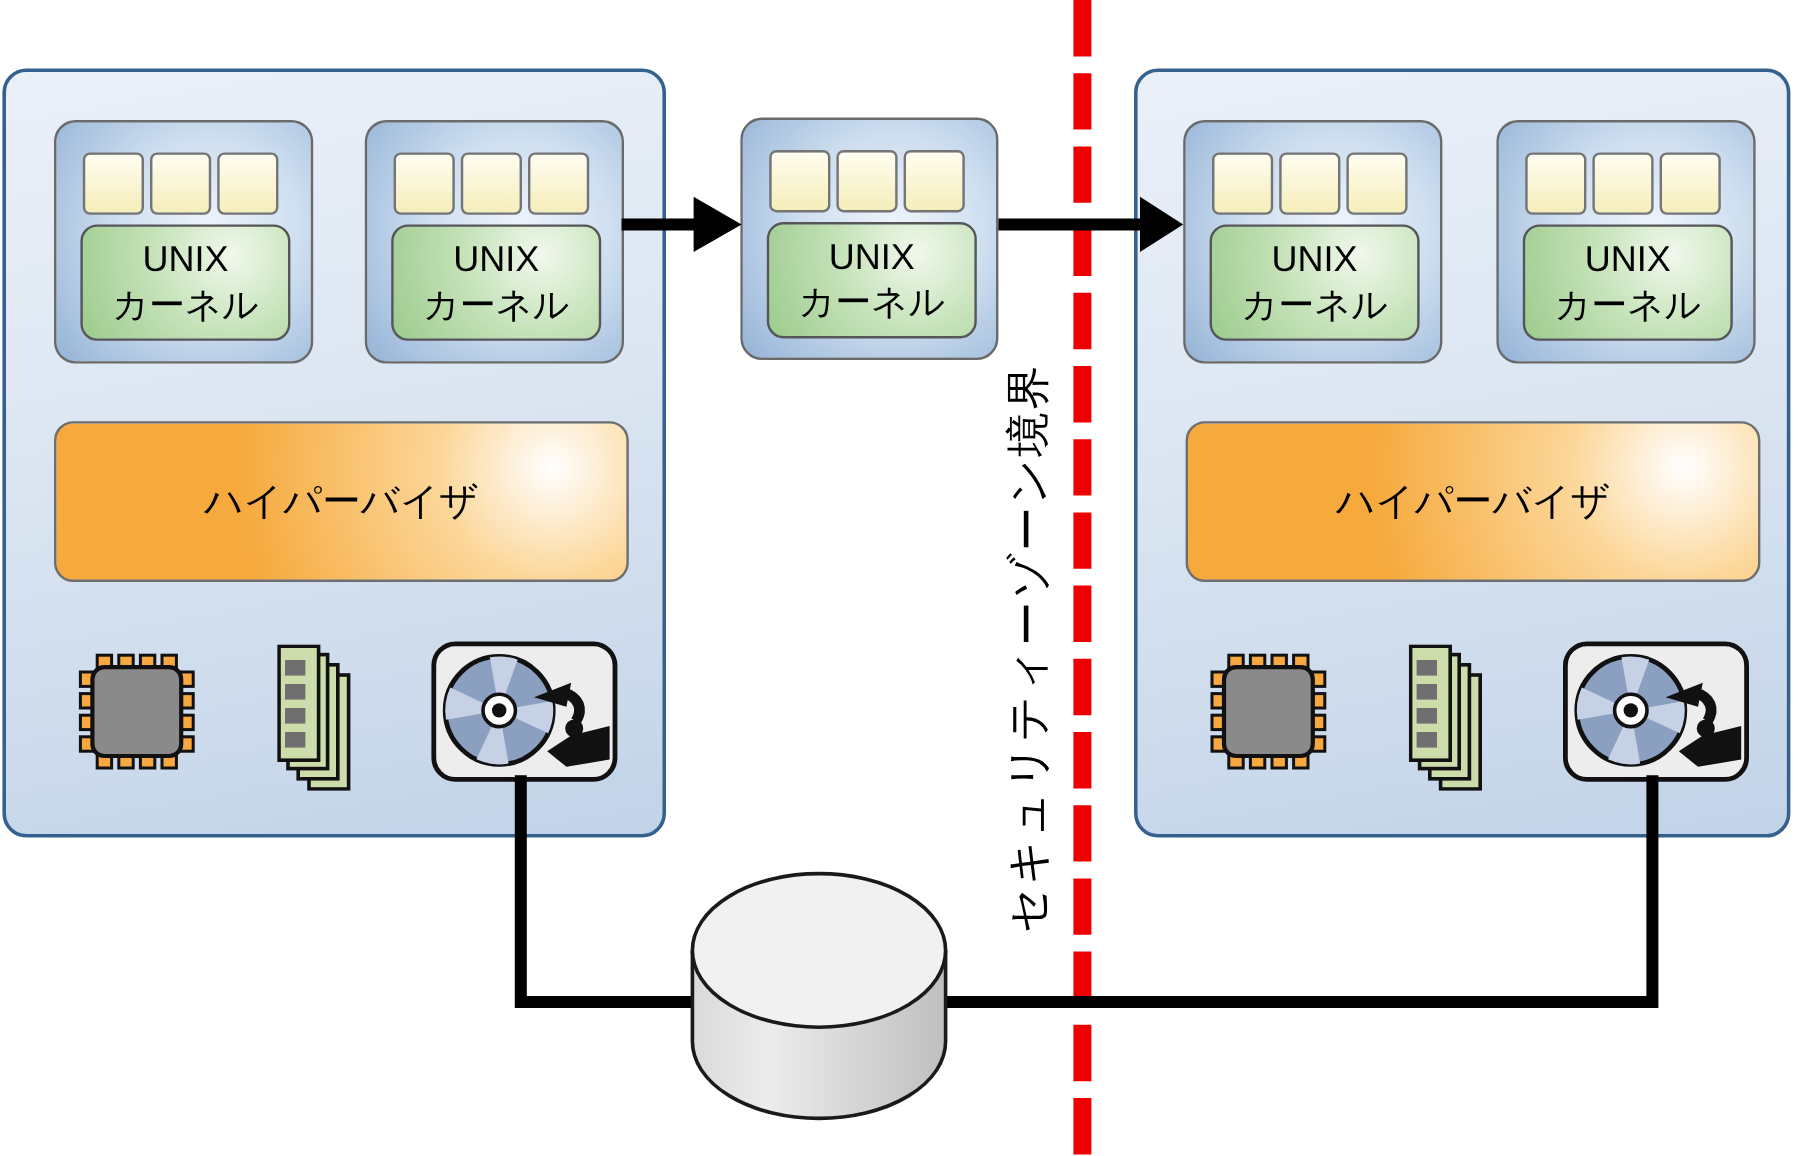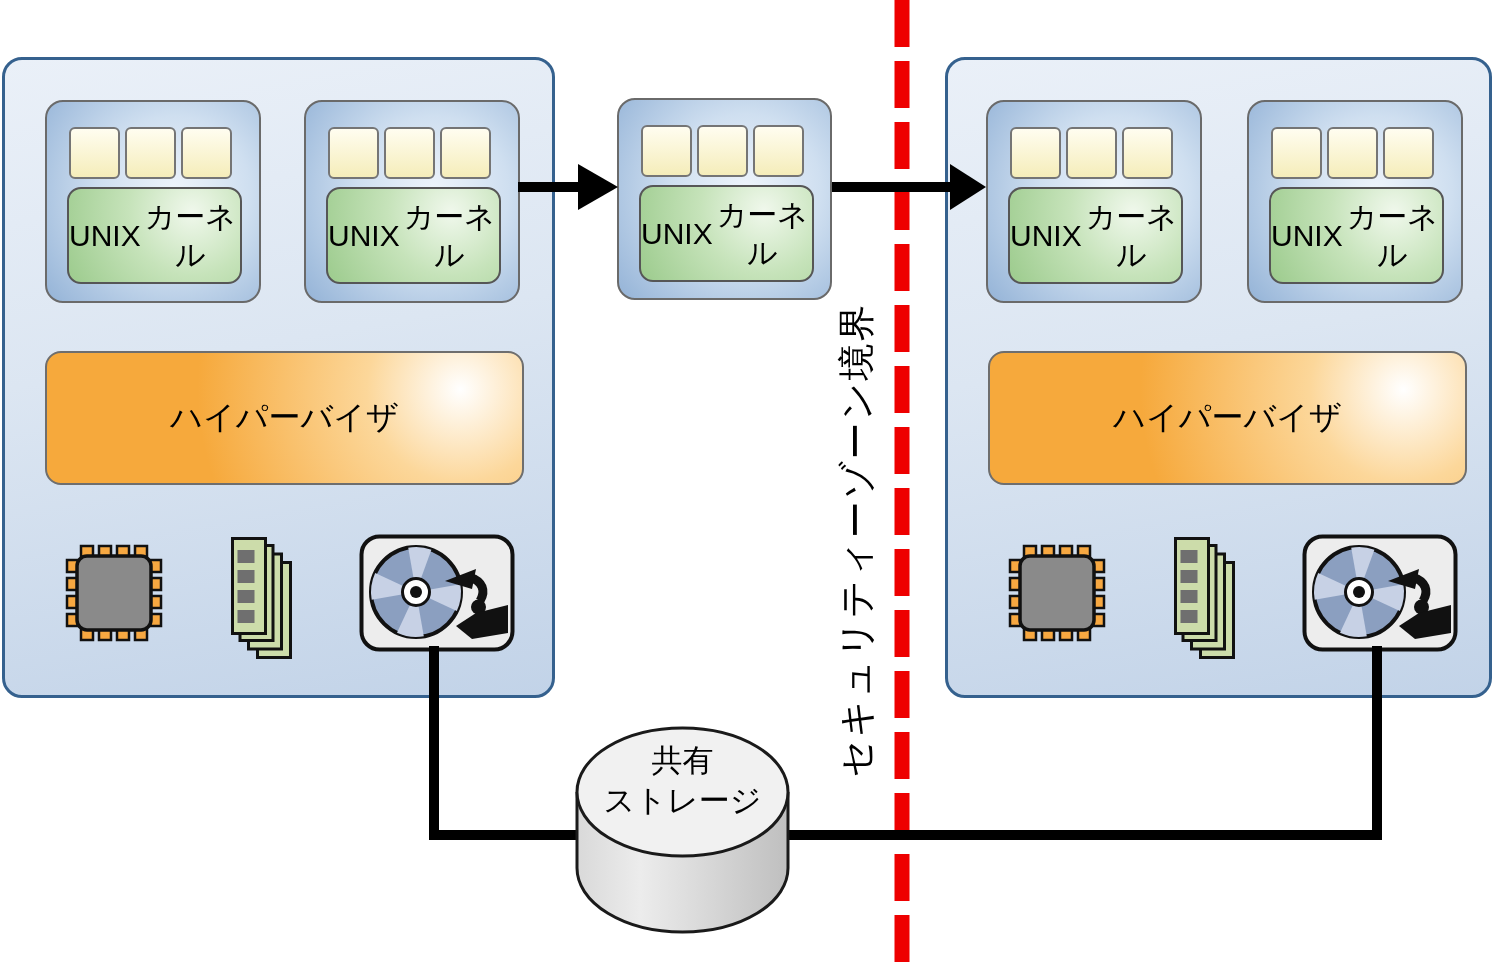--- a/index.html
+++ b/index.html
@@ -47,21 +47,21 @@
   .apps{position:absolute;left:22px;top:25px;display:flex;gap:5px;}
   .app{
     width:51px;height:52px;box-sizing:border-box;
     border:2px solid #757575;border-radius:6px;
     background:linear-gradient(180deg,var(--c-app-top) 0%,var(--c-app-bottom) 100%);
   }
   .kernel{
     position:absolute;left:20px;top:85px;width:175px;height:97px;box-sizing:border-box;
     border:2.5px solid #565656;border-radius:14px;
     background:radial-gradient(circle at 72% 25%,var(--c-kernel-light) 0%,#c6e3ba 45%,var(--c-kernel-edge) 100%);
-    display:flex;flex-direction:row;align-items:center;justify-content:center;
+    display:flex;flex-direction:column;align-items:center;justify-content:center;
     font-size:30px;line-height:1.25;text-align:center;
   }
   .hyper{
     position:absolute;left:40px;top:291px;width:479px;height:134px;box-sizing:border-box;
     border:2.5px solid #6e6e6e;border-radius:16px;
     background:radial-gradient(circle at 87% 28%,#ffffff 0%,#fcd79a 22%,var(--c-hyper) 62%);
     display:flex;align-items:center;justify-content:center;font-size:32px;
   }
   .hwicon{position:absolute;}
   .hw-cpu{left:59px;top:483px;}
@@ -285,20 +285,16 @@
     <g fill="var(--c-arrow)">
       <line x1="518" y1="187" x2="582" y2="187" stroke="var(--c-arrow)" stroke-width="10"></line>
       <polygon points="578,164 618,187 578,210"></polygon>
     </g>
     <g fill="var(--c-arrow)">
       <line x1="832" y1="187" x2="952" y2="187" stroke="var(--c-arrow)" stroke-width="10"></line>
       <polygon points="950,164 986,187 950,210"></polygon>
     </g>
   </svg>
 
-  <div class="storage-label">
-    <div>共有</div>
-    <div>ストレージ</div>
-  </div>
 
   <div class="boundary-label">セキュリティーゾーン境界</div>
 
 </div>
 
 </body></html>

